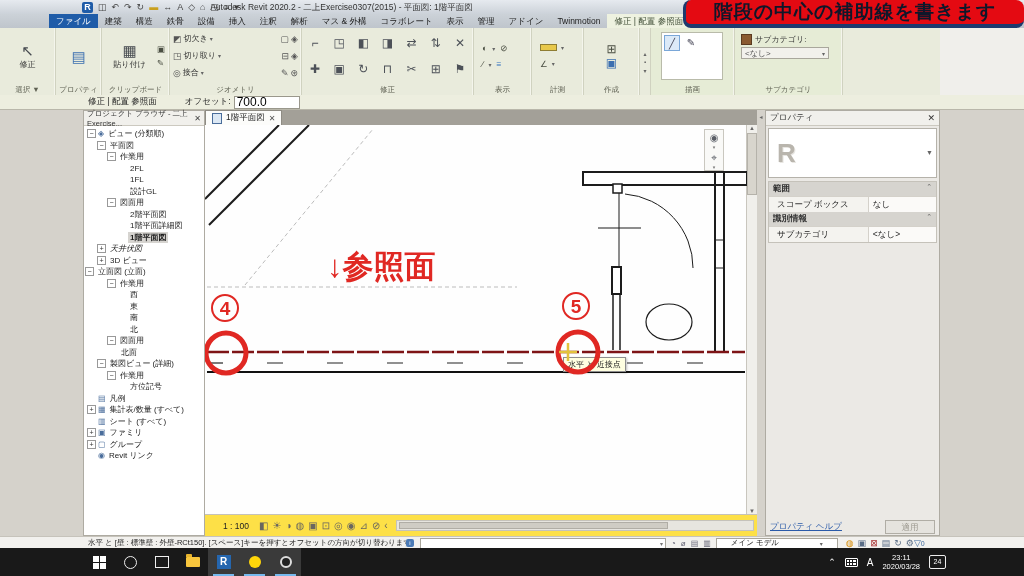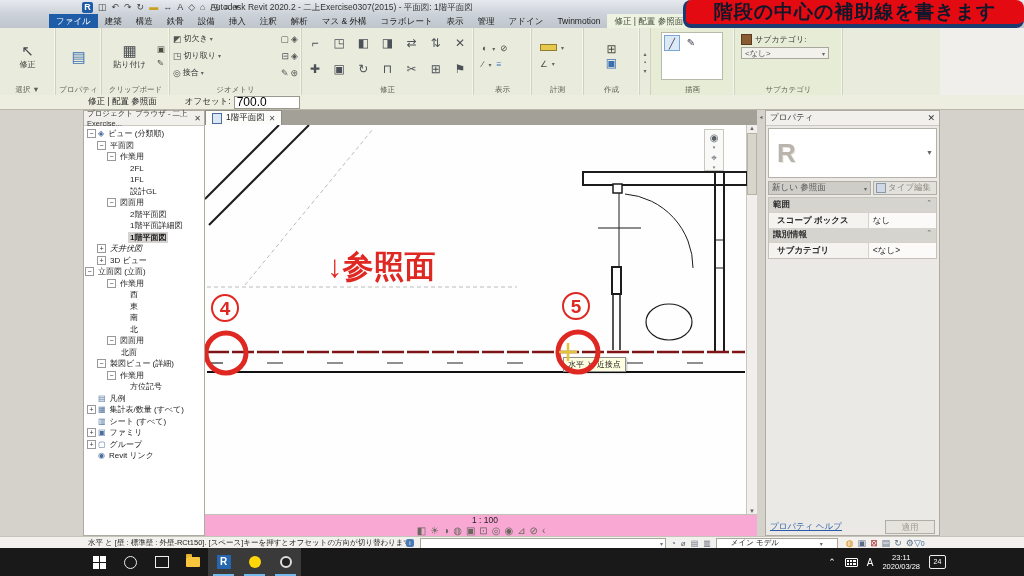--- a/index.html
+++ b/index.html
@@ -91,21 +91,21 @@
     font-size:8px;color:#222;padding:1px 4px;white-space:nowrap;z-index:2;box-shadow:1px 1px 2px rgba(0,0,0,.25);}
   .annsvg{z-index:3;}
   .navbar{position:absolute;right:22px;top:4px;width:18px;z-index:4;display:flex;flex-direction:column;align-items:center;
     background:rgba(248,248,246,.85);border:1px solid #c9c7bf;}
   .navbtn{width:16px;height:15px;text-align:center;line-height:15px;font-size:10px;color:#5a5e66;}
   .navcaret{font-size:5px;color:#777;line-height:5px;}
   .vscroll{width:10px;background:#f0efeb;border-left:1px solid #c9c6be;display:flex;flex-direction:column;align-items:center;font-size:6px;color:#666;}
   .vthumb{width:8px;height:60px;background:#d8d5cd;border:1px solid #b5b2aa;margin-top:2px;}
   .vs-sp{flex:1;}
   
-  .viewbar{height:21px;background:#f9a8d4;border-top:1px solid #c5c2ba;display:flex;align-items:center;font-size:8.5px;flex-direction:column;}
+  .viewbar{height:21px;background:#fde047;border-top:1px solid #c5c2ba;display:flex;align-items:center;font-size:8.5px;}
   .scale{margin-left:18px;margin-right:10px;color:#222;}
   .vbicons{display:flex;gap:4px;align-items:center;}
   .vbicons .vi{font-size:10px;color:#6a675f;}
   .hscroll{flex:1;height:9px;margin:0 3px 0 8px;background:#e7e5df;border:1px solid #c5c2ba;position:relative;}
   .hthumb{position:absolute;left:2px;top:1px;width:75%;height:5px;background:#cfccc4;border:1px solid #b0ada5;}
   
   .propscol{width:183px;display:flex;}
   .collapse{width:8px;background:#d5d2cb;font-size:6px;color:#666;text-align:center;padding-top:3px;}
   .props{flex:1;background:#ebe9e5;border:1px solid #aeaba2;box-sizing:border-box;display:flex;flex-direction:column;font-size:8.5px;}
   .pheader{height:14px;background:#f1f0ec;border-bottom:1px solid #ccc9c0;display:flex;align-items:center;padding:0 4px;color:#333;}
@@ -114,21 +114,21 @@
   .typesel .rlogo{font-size:26px;font-weight:bold;color:#b9b5ad;margin-left:8px;text-shadow:1px 1px 0 #e8e6e2;}
   .typesel .tscaret{position:absolute;right:3px;top:20px;font-size:7px;color:#666;}
   .selrow{display:flex;gap:2px;margin:1px 2px;height:14px;}
   .selcombo{flex:1;background:#cfcdc8;border:1px solid #b0ada5;color:#555;display:flex;align-items:center;padding:0 3px;justify-content:space-between;}
   .typeedit{width:58px;background:#e3e1dc;border:1px solid #b0ada5;color:#8a887f;display:flex;align-items:center;gap:2px;padding:0 2px;}
   .typeedit .tei{width:8px;height:8px;background:#cfd8e4;border:1px solid #8a98aa;}
   .pgrid{margin:1px 2px;border:1px solid #c5c2ba;}
   .psec{background:#d6d4cf;font-weight:bold;padding:1px 4px;color:#333;display:flex;}
   .psec .pc{margin-left:auto;font-weight:normal;font-size:7px;color:#666;}
   .prow{display:flex;border-top:1px solid #d4d1ca;background:#f4f3ef;}
-  .prow .pl{width:52%;padding:1.5px 4px 1.5px 8px;color:#222;border-right:1px solid #d4d1ca;font-weight:bold;}
+  .prow .pl{width:52%;padding:1.5px 4px 1.5px 8px;color:#222;border-right:1px solid #d4d1ca;}
   .prow .pv{flex:1;padding:1.5px 4px;background:#fbfaf8;color:#222;}
   .pfill{flex:1;}
   .pfooter{height:16px;display:flex;align-items:center;padding:0 4px;}
   .phelp{color:#2a5aa8;text-decoration:underline;}
   .applybtn{margin-left:auto;width:48px;height:12px;background:linear-gradient(#efedе9,#dcd9d3);
     background:#e5e3de;border:1px solid #b0ada5;color:#9a978e;font-size:8.5px;text-align:center;line-height:12px;}
   
   .statusbar{position:absolute;top:536px;left:0;width:1024px;height:12px;background:#f2f1ee;
     border-top:1px solid #c6c3bb;display:flex;align-items:center;font-size:7.5px;color:#222;}
   .smsg{margin-left:88px;width:318px;white-space:nowrap;overflow:hidden;}
@@ -598,30 +598,20 @@
     <div class="collapse">◂</div>
     <div class="props">
       <div class="pheader">
         <span>プロパティ</span>
         <span class="px">✕</span>
       </div>
       <div class="typesel">
         <span class="rlogo">R</span>
         <span class="tscaret">▼</span>
       </div>
-      <div class="selrow">
-        <div class="selcombo">
-          <span>新しい 参照面</span>
-          <span class="caret">▾</span>
-        </div>
-        <div class="typeedit">
-          <span class="tei"></span>
-          <span>タイプ編集</span>
-        </div>
-      </div>
       <div class="pgrid" id="pgrid">
           <div class="psec">範囲<span class="pc">⌃</span></div>
           <div class="prow">
             <span class="pl">スコープ ボックス</span>
             <span class="pv">なし</span>
           </div>
           <div class="psec">識別情報<span class="pc">⌃</span></div>
           <div class="prow">
             <span class="pl">サブカテゴリ</span>
             <span class="pv">&lt;なし&gt;</span>

